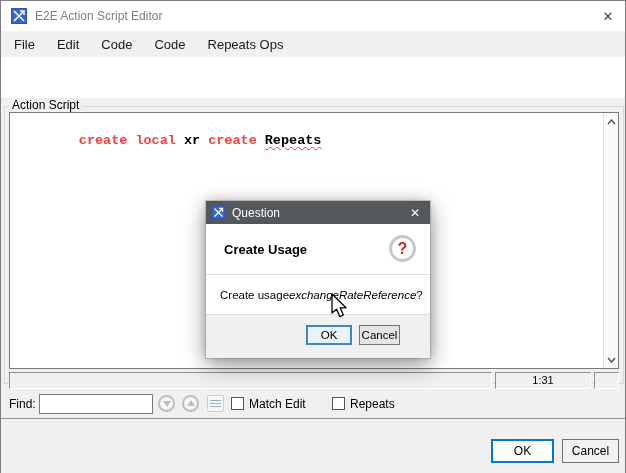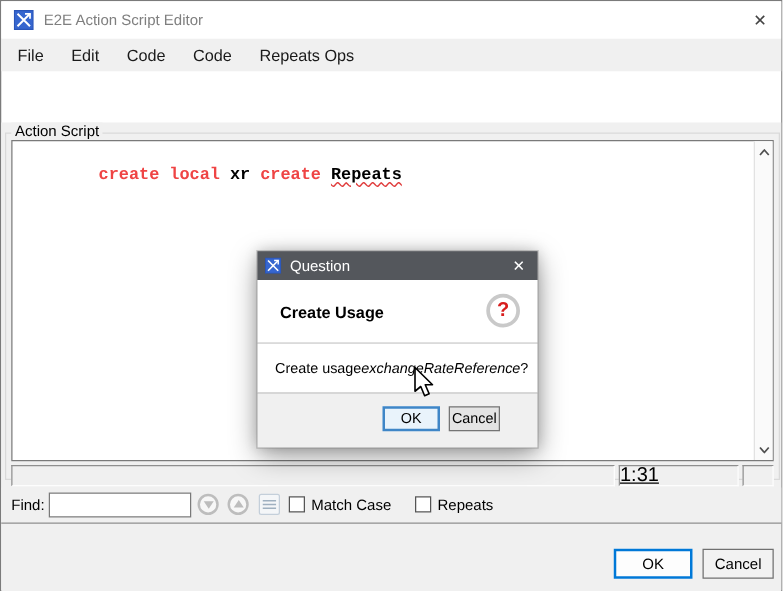--- a/index.html
+++ b/index.html
@@ -47,21 +47,21 @@
              border-left:1px solid #e2e2e2; }
   .vscroll .arrow { position:absolute; left:0; width:15px; height:15px; display:flex;
                     align-items:center; justify-content:center; }
   .vscroll .arrow.up { top:1px; }
   .vscroll .arrow.down { bottom:1px; }
 
   .statusrow { position:absolute; left:8px; top:274px; width:610px; height:17px; display:flex; }
   .statuscell { background:#f0f0f0; border:1px solid; border-color:#8f8f8f #fdfdfd #fdfdfd #8f8f8f;
                 height:100%; }
   .statuscell.c1 { flex:1 1 auto; margin-right:3px; }
-  .statuscell.c2 { width:96px; margin-right:3px; text-align:left; font-size:16px; line-height:15px; color:#000;text-decoration:underline; }
+  .statuscell.c2 { width:96px; margin-right:3px; text-align:center; font-size:11px; line-height:15px; color:#000; }
   .statuscell.c3 { width:25px; }
 
   
   .findbar { position:absolute; left:0; top:292px; width:100%; height:28px; background:#f0f0f0; }
   .find-label { position:absolute; left:8px; top:7px; font-size:12px; color:#000; }
   .find-input { position:absolute; left:38px; top:4px; width:114px; height:20px;
                 border:1px solid #7a7a7a; background:#fff; font-size:12px; padding:0 3px;
                 font-family:"Liberation Sans", sans-serif; }
   .circle-btn { position:absolute; top:5px; width:17px; height:17px; border:2px solid #bdbdbd;
                 border-radius:50%; display:flex; align-items:center; justify-content:center; background:#f7f7f7; }
@@ -177,21 +177,21 @@
         </span>
       <span class="circle-btn prev">
           <span class="tri-up"></span>
         </span>
       <span class="lines-btn">
         <svg width="11" height="9" viewBox="0 0 11 9">
           <path d="M0,1.5 H11 M0,4.5 H11 M0,7.5 H11" stroke="#9fb0c0" stroke-width="1.2"></path>
         </svg>
       </span>
       <span class="checkbox cb1"></span>
-      <span class="cb-label cbl1">Match Case</span>
+      <span class="cb-label cbl1">Match Edit</span>
       <span class="checkbox cb2"></span>
       <span class="cb-label cbl2">Repeats</span>
     </div>
   </div>
 
   <div class="footer">
     <div class="btn ok">OK</div>
     <div class="btn cancel">Cancel</div>
   </div>
 

